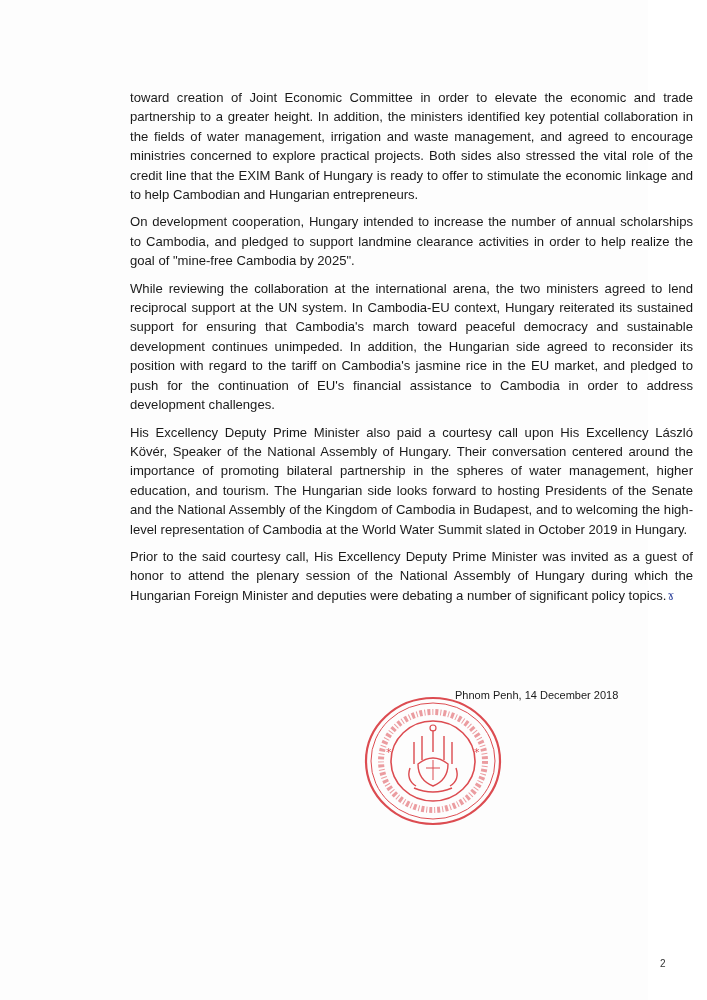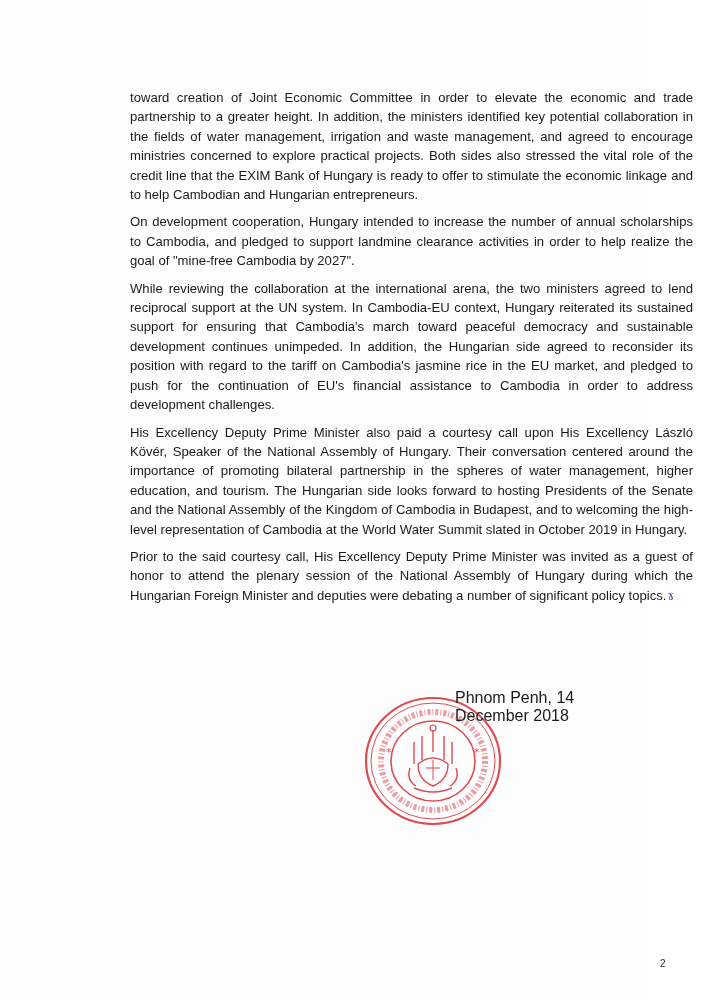--- a/index.html
+++ b/index.html
@@ -2,31 +2,31 @@
 <html><head>
 <meta charset="utf-8">
 <style>
   html, body { margin: 0; padding: 0; background: #ffffff; }
   body { width: 707px; height: 1000px; position: relative; overflow: hidden; font-family: "Liberation Sans", sans-serif; color: #1a1a1a; }
   .page { position: absolute; left: 0; top: 0; width: 648px; height: 1000px; background: #fdfdfd; }
   .body-text { position: absolute; left: 130px; top: 88px; width: 563px; font-size: 13.1px; line-height: 19.4px; }
   .para { margin: 0 0 8px 0; text-align: justify; }
   .para.last-line-left { text-align-last: left; }
   .signature-mark { color: #2a3f9a; font-family: "DejaVu Serif", serif; font-size: 12px; margin-left: 1px; }
-  .dateline { position: absolute; left: 455px; top: 689px; font-size: 16px; z-index: 2; }
+  .dateline { position: absolute; left: 455px; top: 689px; font-size: 11px; z-index: 2; }
   .seal { position: absolute; left: 362px; top: 694px; width: 142px; height: 134px; z-index: 1; opacity: 0.9; }
   .page-number { position: absolute; left: 660px; top: 958px; font-size: 10px; color: #333; }
 </style>
 </head>
 <body>
 
 <div class="page">
   <div class="body-text">
     <p class="para last-line-left">toward creation of Joint Economic Committee in order to elevate the economic and trade partnership to a greater height. In addition, the ministers identified key potential collaboration in the fields of water management, irrigation and waste management, and agreed to encourage ministries concerned to explore practical projects. Both sides also stressed the vital role of the credit line that the EXIM Bank of Hungary is ready to offer to stimulate the economic linkage and to help Cambodian and Hungarian entrepreneurs.</p>
-    <p class="para last-line-left">On development cooperation, Hungary intended to increase the number of annual scholarships to Cambodia, and pledged to support landmine clearance activities in order to help realize the goal of "mine-free Cambodia by 2027".</p>
+    <p class="para last-line-left">On development cooperation, Hungary intended to increase the number of annual scholarships to Cambodia, and pledged to support landmine clearance activities in order to help realize the goal of "mine-free Cambodia by 2025".</p>
     <p class="para last-line-left">While reviewing the collaboration at the international arena, the two ministers agreed to lend reciprocal support at the UN system. In Cambodia-EU context, Hungary reiterated its sustained support for ensuring that Cambodia's march toward peaceful democracy and sustainable development continues unimpeded. In addition, the Hungarian side agreed to reconsider its position with regard to the tariff on Cambodia's jasmine rice in the EU market, and pledged to push for the continuation of EU's financial assistance to Cambodia in order to address development challenges.</p>
     <p class="para last-line-left">His Excellency Deputy Prime Minister also paid a courtesy call upon His Excellency László Kövér, Speaker of the National Assembly of Hungary. Their conversation centered around the importance of promoting bilateral partnership in the spheres of water management, higher education, and tourism. The Hungarian side looks forward to hosting Presidents of the Senate and the National Assembly of the Kingdom of Cambodia in Budapest, and to welcoming the high-level representation of Cambodia at the World Water Summit slated in October 2019 in Hungary.</p>
     <p class="para last-line-left"><span>Prior to the said courtesy call, His Excellency Deputy Prime Minister was invited as a guest of honor to attend the plenary session of the National Assembly of Hungary during which the Hungarian Foreign Minister and deputies were debating a number of significant policy topics.</span><span class="signature-mark">ɤ</span></p>
   </div>
 
   <div class="seal">
     <svg width="142" height="134" viewBox="0 0 142 134">
       <g fill="none" stroke="#d9393f">
         <ellipse cx="71" cy="67" rx="67" ry="63" stroke-width="2.2"></ellipse>
         <ellipse cx="71" cy="67" rx="62" ry="58" stroke-width="1"></ellipse>

